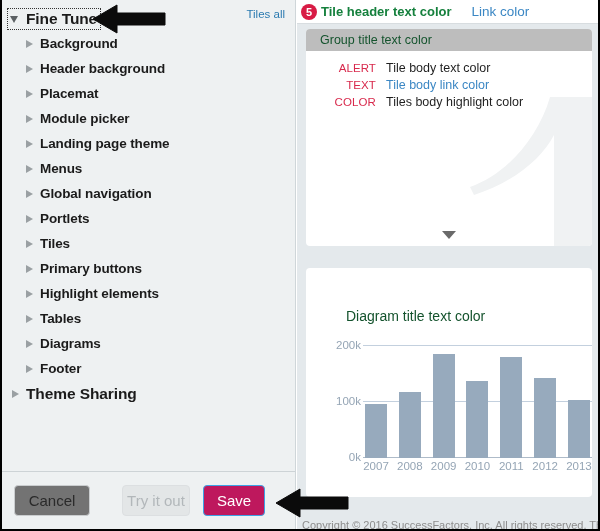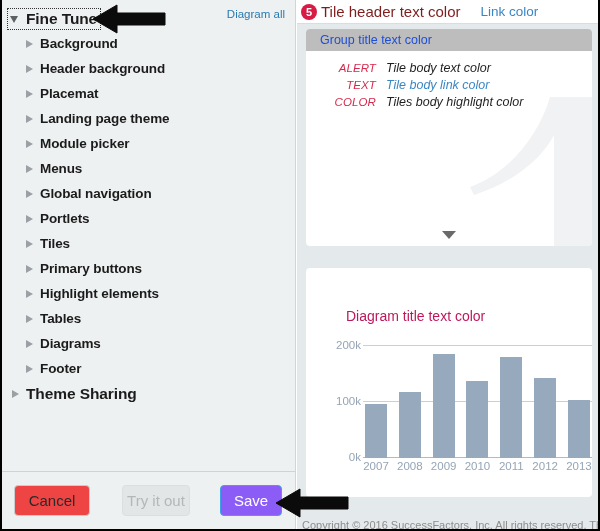--- a/index.html
+++ b/index.html
@@ -105,34 +105,34 @@
     border-radius: 4px;
     font-size: 15px;
     display: flex;
     align-items: center;
     justify-content: center;
     cursor: pointer;
     border: 1px solid transparent;
   }
   .btn-cancel {
     left: 12px; width: 76px;
-    background: #ef4444;
+    background: #737373;
     color: #2a2a2a;
     border-color: #cacdcf;
   }
   .btn-tryitout {
     left: 120px; width: 68px;
     background: #e3e6e7;
     color: #b2b7ba;
     border-color: #dcdfe1;
     cursor: default;
   }
   .btn-save {
-    left: 218px; width: 62px;
-    background: #8b5cf6;
+    left: 201px; width: 62px;
+    background: #be185d;
     color: #ffffff;
     border-color: #3da2e5;
   }
 
   
   .right-panel {
     position: absolute;
     left: 295px; top: 0;
     width: 303px; height: 531px;
     background: #e4e9ec;
@@ -154,23 +154,24 @@
     color: #ffffff;
     font-size: 11px;
     font-weight: bold;
     display: flex;
     align-items: center;
     justify-content: center;
     flex: 0 0 16px;
     margin-right: 4px;
   }
   .hdr-title {
-    font-size: 15px;
-    color: #7f1d1d;
+    font-size: 13px;
+    color: #15803d;
     white-space: nowrap;
+    font-weight: bold;
   }
   .hdr-link {
     font-size: 13.5px;
     color: #3b87c4;
     margin-left: 20px;
     white-space: nowrap;
     cursor: pointer;
   }
 
   .tile {
@@ -185,27 +186,26 @@
   }
   .group-title-bar {
     height: 22px;
     background: #bdbdbd;
     display: flex;
     align-items: center;
     padding-left: 14px;
   }
   .group-title-bar span {
     font-size: 12.5px;
-    color: #1d4ed8;
+    color: #14532d;
   }
   .tile-body {
     position: relative;
     height: 195px;
     padding: 10px 0 0 0;
-    font-style: italic;
   }
   .watermark {
     position: absolute;
     right: -38px; top: 28px;
     width: 180px; height: 170px;
     overflow: hidden;
     pointer-events: none;
   }
   .watermark svg { display:block; }
   .body-rows {
@@ -243,21 +243,21 @@
 
   .tile-b {
     left: 9px; top: 268px;
     width: 286px; height: 229px;
   }
   .chart-wrap { position: relative; width: 100%; height: 100%; }
   .chart-title {
     position: absolute;
     left: 40px; top: 40px;
     font-size: 14px;
-    color: #be185d;
+    color: #14532d;
   }
   .chart-area {
     position: absolute;
     left: 57px; top: 77px;
     width: 229px; height: 113px;
   }
   .gridline {
     position: absolute;
     left: 0; right: 0;
     height: 1px;
@@ -317,21 +317,21 @@
 </style>
 </head>
 <body>
 
 <div id="root">
 
   <div class="left-panel">
 
     <div class="tree">
 
-      <div class="expand-all">Diagram all</div>
+      <div class="expand-all">Tiles all</div>
 
       <div class="tree-row root level0">
         <span class="focus-box">
           <span class="caret open"></span>
           <span class="tree-label">Fine Tune</span>
         </span>
       </div>
 
       <div class="tree-row level1">
         <span class="caret"></span>
@@ -340,25 +340,25 @@
       <div class="tree-row level1">
         <span class="caret"></span>
         <span class="tree-label">Header background</span>
       </div>
       <div class="tree-row level1">
         <span class="caret"></span>
         <span class="tree-label">Placemat</span>
       </div>
       <div class="tree-row level1">
         <span class="caret"></span>
+        <span class="tree-label">Module picker</span>
+      </div>
+      <div class="tree-row level1">
+        <span class="caret"></span>
         <span class="tree-label">Landing page theme</span>
-      </div>
-      <div class="tree-row level1">
-        <span class="caret"></span>
-        <span class="tree-label">Module picker</span>
       </div>
       <div class="tree-row level1">
         <span class="caret"></span>
         <span class="tree-label">Menus</span>
       </div>
       <div class="tree-row level1">
         <span class="caret"></span>
         <span class="tree-label">Global navigation</span>
       </div>
       <div class="tree-row level1">

